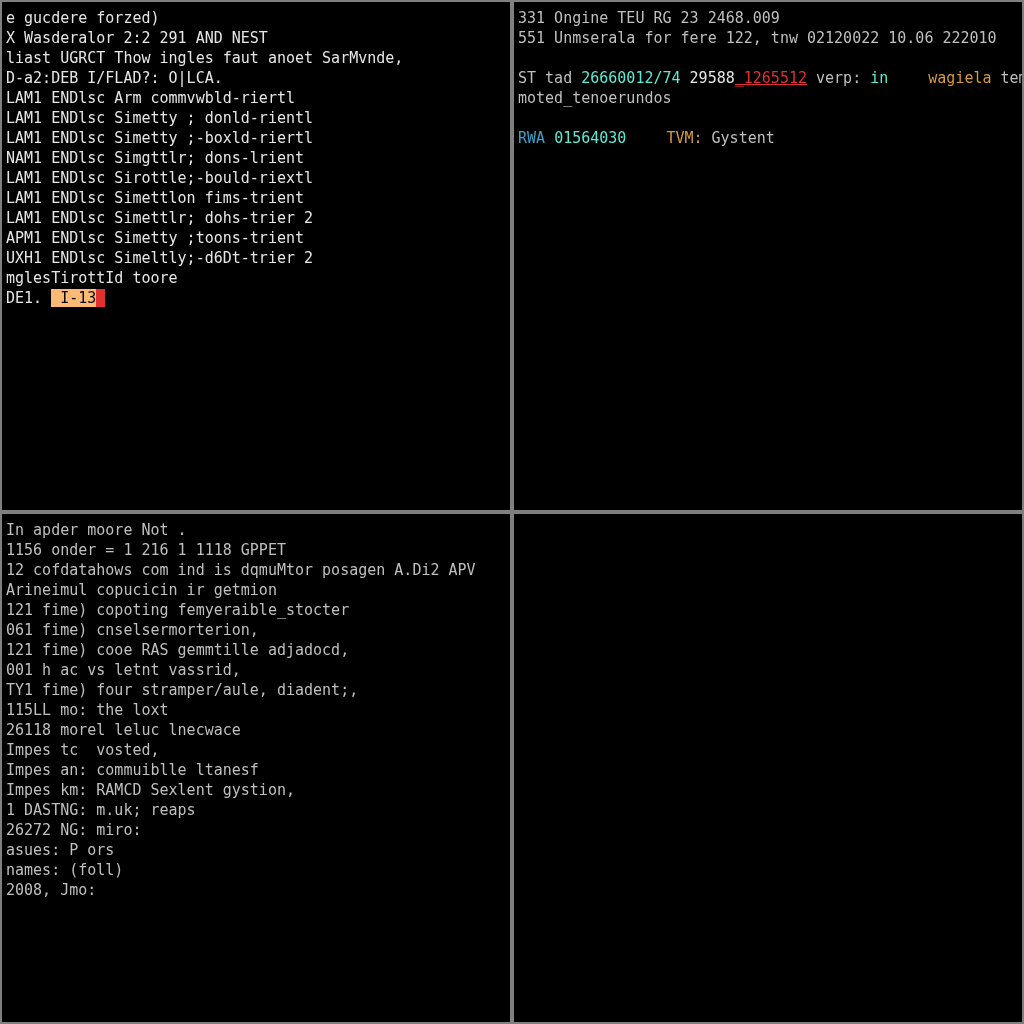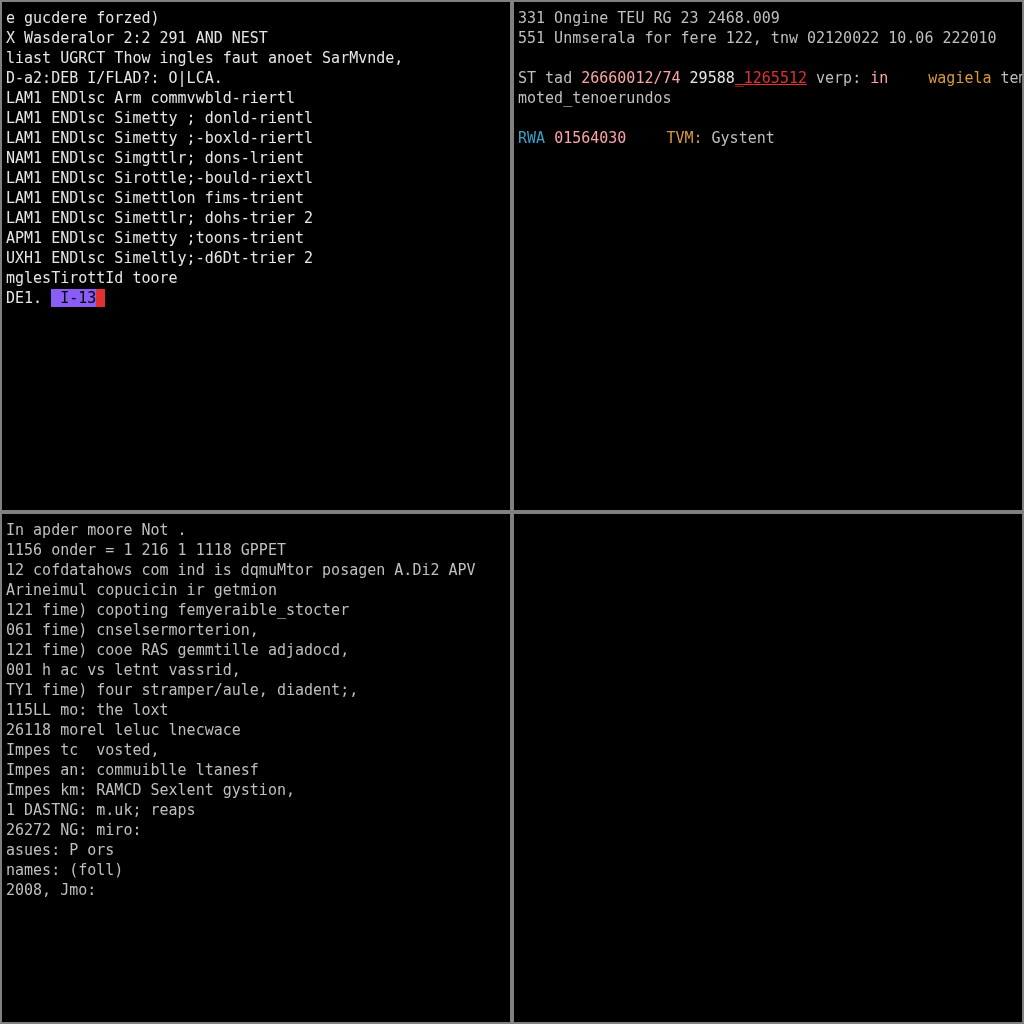--- a/index.html
+++ b/index.html
@@ -26,25 +26,25 @@
   .pane {
     background: #000;
     overflow: hidden;
     padding: 6px 4px 4px 4px;
     white-space: pre;
     position: relative;
   }
   .line { height: 20px; }
   .fg-white   { color: #e6e6e6; }
   .fg-grey    { color: #bfbfbf; text-align: center; }
-  .fg-red     { color: #fca5a5; }
+  .fg-red     { color: #5eead4; }
   .fg-redul   { color: #e03030; text-decoration: underline; margin-top: 32px; }
   .fg-orange  { color: #d99a3a; margin-left: 31px; }
   .fg-cyan    { color: #3aa0c8; }
-  .bg-white   { background: #8b5cf6; color: #000; }
+  .bg-white   { background: #fdba74; color: #000; }
   .bg-red     { background: #e03030; color: #fff; }
 </style>
 </head>
 <body>
 
 <div class="grid">
   <div class="pane" id="pane-tl"><div class="line"><span class="fg-white">e gucdere forzed)</span></div><div class="line"><span class="fg-white">X Wasderalor 2:2 291 AND NEST</span></div><div class="line"><span class="fg-white">liast UGRCT Thow ingles faut anoet SarMvnde,</span></div><div class="line"><span class="fg-white">D-a2:DEB I/FLAD?: O|LCA.</span></div><div class="line"><span class="fg-white">LAM1 ENDlsc Arm commvwbld-riertl</span></div><div class="line"><span class="fg-white">LAM1 ENDlsc Simetty ; donld-rientl</span></div><div class="line"><span class="fg-white">LAM1 ENDlsc Simetty ;-boxld-riertl</span></div><div class="line"><span class="fg-white">NAM1 ENDlsc Simgttlr; dons-lrient</span></div><div class="line"><span class="fg-white">LAM1 ENDlsc Sirottle;-bould-riextl</span></div><div class="line"><span class="fg-white">LAM1 ENDlsc Simettlon fims-trient</span></div><div class="line"><span class="fg-white">LAM1 ENDlsc Simettlr; dohs-trier 2</span></div><div class="line"><span class="fg-white">APM1 ENDlsc Simetty ;toons-trient</span></div><div class="line"><span class="fg-white">UXH1 ENDlsc Simeltly;-d6Dt-trier 2</span></div><div class="line"><span class="fg-white">mglesTirottId toore</span></div><div class="line"><span class="fg-white">DE1. </span><span class="bg-white"> I-13</span><span class="bg-red"> </span></div></div>
   <div class="pane" id="pane-tr"><div class="line"><span class="fg-grey">331 Ongine TEU RG 23 2468.009</span></div><div class="line"><span class="fg-grey">551 Unmserala for fere 122, tnw 02120022 10.06 222010</span></div><div class="line"><span></span></div><div class="line"><span class="fg-grey">ST tad </span><span class="fg-red">26660012/74</span><span class="fg-white"> 29588</span><span class="fg-redul">_1265512</span><span class="fg-grey"> verp: </span><span class="fg-red">in</span><span class="fg-orange"> wagiela </span><span class="fg-grey">tem</span></div><div class="line"><span class="fg-grey">moted</span><span class="fg-grey">_tenoerundos</span></div><div class="line"><span></span></div><div class="line"><span class="fg-cyan">RWA </span><span class="fg-red">01564030 </span><span class="fg-orange">TVM:</span><span class="fg-grey"> Gystent</span></div></div>
   <div class="pane" id="pane-bl"><div class="line"><span class="fg-grey">In apder moore Not .</span></div><div class="line"><span class="fg-grey">1156 onder = 1 216 1 1118 GPPET</span></div><div class="line"><span class="fg-grey">12 cofdatahows com ind is dqmuMtor posagen A.Di2 APV</span></div><div class="line"><span class="fg-grey">Arineimul copucicin ir getmion</span></div><div class="line"><span class="fg-grey">121 fime) copoting femyeraible_stocter</span></div><div class="line"><span class="fg-grey">061 fime) cnselsermorterion,</span></div><div class="line"><span class="fg-grey">121 fime) cooe RAS gemmtille adjadocd,</span></div><div class="line"><span class="fg-grey">001 h ac vs letnt vassrid,</span></div><div class="line"><span class="fg-grey">TY1 fime) four stramper/aule, diadent;,</span></div><div class="line"><span class="fg-grey">115LL mo: the loxt</span></div><div class="line"><span class="fg-grey">26118 morel leluc lnecwace</span></div><div class="line"><span class="fg-grey">Impes tc  vosted,</span></div><div class="line"><span class="fg-grey">Impes an: commuiblle ltanesf</span></div><div class="line"><span class="fg-grey">Impes km: RAMCD Sexlent gystion,</span></div><div class="line"><span class="fg-grey">1 DASTNG: m.uk; reaps</span></div><div class="line"><span class="fg-grey">26272 NG: miro:</span></div><div class="line"><span class="fg-grey">asues: P ors</span></div><div class="line"><span class="fg-grey">names: (foll)</span></div><div class="line"><span class="fg-grey">2008, Jmo:</span></div></div>
   <div class="pane" id="pane-br"></div>

